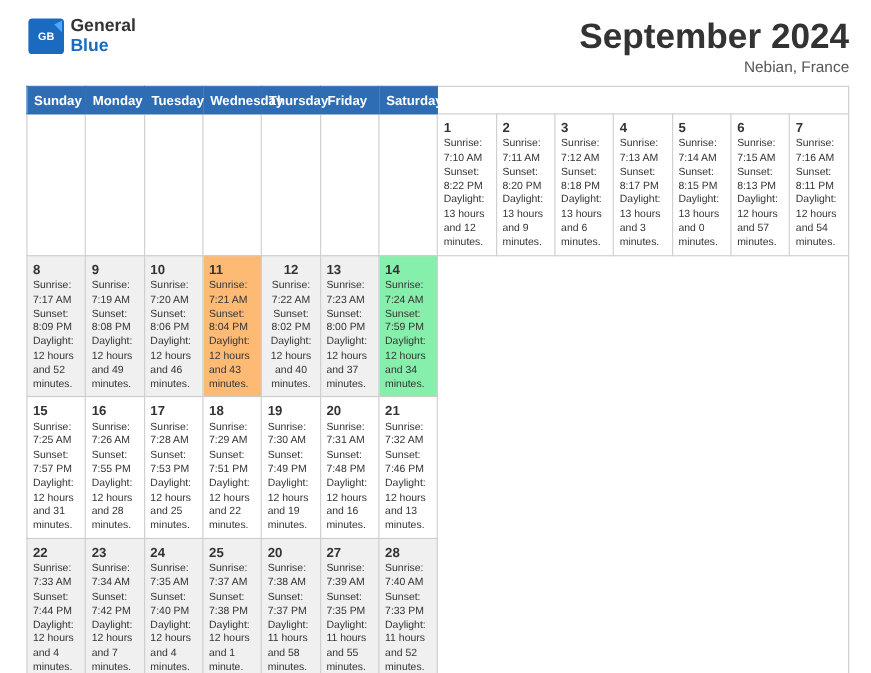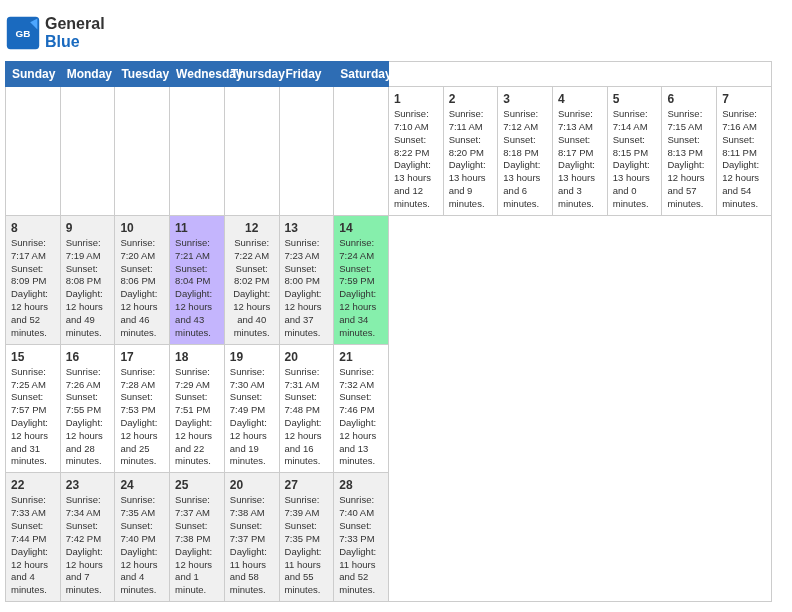--- a/index.html
+++ b/index.html
@@ -6,21 +6,21 @@
     body {
       font-family: Arial, sans-serif;
       background: #fff;
       width: 792px;
       height: 612px;
       overflow: hidden;
     }
     .page {
       width: 792px;
       height: 612px;
-      padding: 15px 20px 10px 5px;
+      padding: 15px 20px 10px 24px;
       display: flex;
       flex-direction: column;
     }
     .header {
       display: flex;
       justify-content: space-between;
       align-items: flex-start;
       margin-bottom: 10px;
     }
     .logo {
@@ -88,20 +88,24 @@
       <svg class="logo-icon" viewBox="0 0 40 40">
         <rect x="2" y="2" width="36" height="36" rx="4" fill="#1a6abf"></rect>
         <text x="20" y="24" font-size="11" font-weight="bold" fill="white" text-anchor="middle" font-family="Arial">GB</text>
         <polygon points="28,8 36,4 36,16" fill="#4da6ff"></polygon>
       </svg>
       <div>
         <div style="font-size:16px;font-weight:bold;color:#333;">General</div>
         <div style="font-size:16px;font-weight:bold;color:#1a6abf;">Blue</div>
       </div>
     </div>
+    <div class="title-area">
+      <div class="month-title">September 2024</div>
+      <div class="location">Nebian, France</div>
+    </div>
   </div>
 
   <table class="calendar">
     <thead>
       <tr>
         <th>Sunday</th>
         <th>Monday</th>
         <th>Tuesday</th>
         <th>Wednesday</th>
         <th>Thursday</th>
@@ -123,21 +127,21 @@
           <td><span class="day-num">3</span><span>Sunrise: 7:12 AM</span><br><span>Sunset: 8:18 PM</span><br><span>Daylight: 13 hours and 6 minutes.</span></td>
           <td><span class="day-num">4</span><span>Sunrise: 7:13 AM</span><br><span>Sunset: 8:17 PM</span><br><span>Daylight: 13 hours and 3 minutes.</span></td>
           <td><span class="day-num">5</span><span>Sunrise: 7:14 AM</span><br><span>Sunset: 8:15 PM</span><br><span>Daylight: 13 hours and 0 minutes.</span></td>
           <td><span class="day-num">6</span><span>Sunrise: 7:15 AM</span><br><span>Sunset: 8:13 PM</span><br><span>Daylight: 12 hours and 57 minutes.</span></td>
           <td><span class="day-num">7</span><span>Sunrise: 7:16 AM</span><br><span>Sunset: 8:11 PM</span><br><span>Daylight: 12 hours and 54 minutes.</span></td>
         </tr>
         <tr style="height: 82px;">
           <td style="background: rgb(240, 240, 240);"><span class="day-num">8</span><span>Sunrise: 7:17 AM</span><br><span>Sunset: 8:09 PM</span><br><span>Daylight: 12 hours and 52 minutes.</span></td>
           <td style="background: rgb(240, 240, 240);"><span class="day-num">9</span><span>Sunrise: 7:19 AM</span><br><span>Sunset: 8:08 PM</span><br><span>Daylight: 12 hours and 49 minutes.</span></td>
           <td style="background: rgb(240, 240, 240);"><span class="day-num">10</span><span>Sunrise: 7:20 AM</span><br><span>Sunset: 8:06 PM</span><br><span>Daylight: 12 hours and 46 minutes.</span></td>
-          <td style="background: #c4b5fd; margin-top: 16px;"><span class="day-num">11</span><span>Sunrise: 7:21 AM</span><br><span>Sunset: 8:04 PM</span><br><span>Daylight: 12 hours and 43 minutes.</span></td>
+          <td style="background: #fdba74; margin-top: 16px;"><span class="day-num">11</span><span>Sunrise: 7:21 AM</span><br><span>Sunset: 8:04 PM</span><br><span>Daylight: 12 hours and 43 minutes.</span></td>
           <td style="background: rgb(240, 240, 240); text-align: center;"><span class="day-num">12</span><span>Sunrise: 7:22 AM</span><br><span>Sunset: 8:02 PM</span><br><span>Daylight: 12 hours and 40 minutes.</span></td>
           <td style="background: rgb(240, 240, 240);"><span class="day-num">13</span><span>Sunrise: 7:23 AM</span><br><span>Sunset: 8:00 PM</span><br><span>Daylight: 12 hours and 37 minutes.</span></td>
           <td style="background: #86efac;"><span class="day-num">14</span><span>Sunrise: 7:24 AM</span><br><span>Sunset: 7:59 PM</span><br><span>Daylight: 12 hours and 34 minutes.</span></td>
         </tr>
         <tr style="height: 82px;">
           <td><span class="day-num">15</span><span>Sunrise: 7:25 AM</span><br><span>Sunset: 7:57 PM</span><br><span>Daylight: 12 hours and 31 minutes.</span></td>
           <td><span class="day-num">16</span><span>Sunrise: 7:26 AM</span><br><span>Sunset: 7:55 PM</span><br><span>Daylight: 12 hours and 28 minutes.</span></td>
           <td><span class="day-num">17</span><span>Sunrise: 7:28 AM</span><br><span>Sunset: 7:53 PM</span><br><span>Daylight: 12 hours and 25 minutes.</span></td>
           <td><span class="day-num">18</span><span>Sunrise: 7:29 AM</span><br><span>Sunset: 7:51 PM</span><br><span>Daylight: 12 hours and 22 minutes.</span></td>
           <td><span class="day-num">19</span><span>Sunrise: 7:30 AM</span><br><span>Sunset: 7:49 PM</span><br><span>Daylight: 12 hours and 19 minutes.</span></td>

